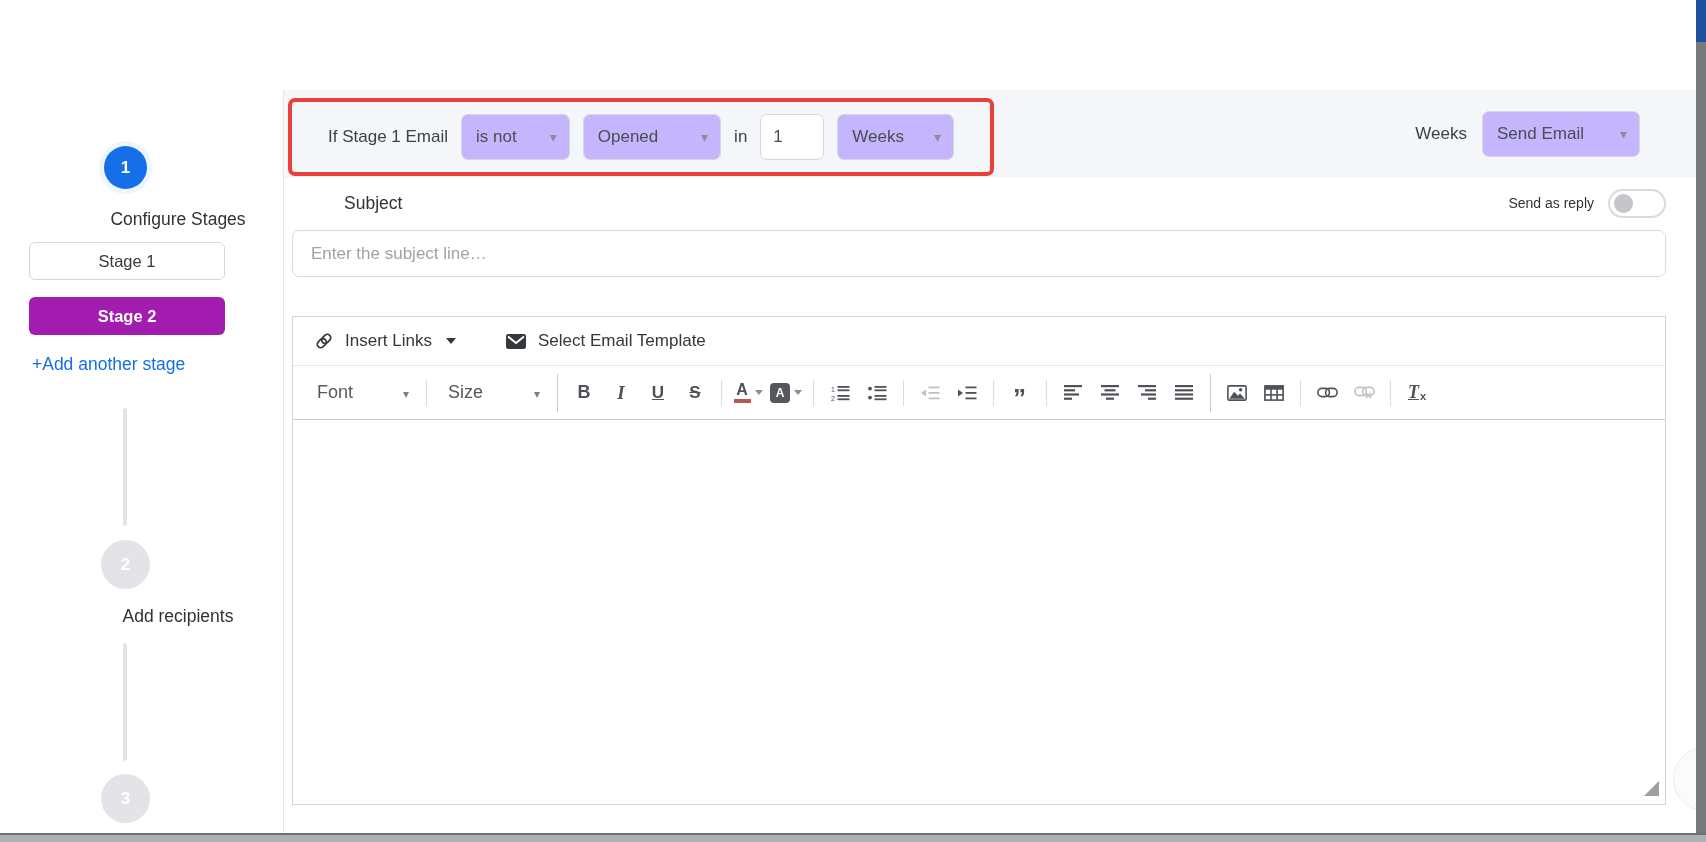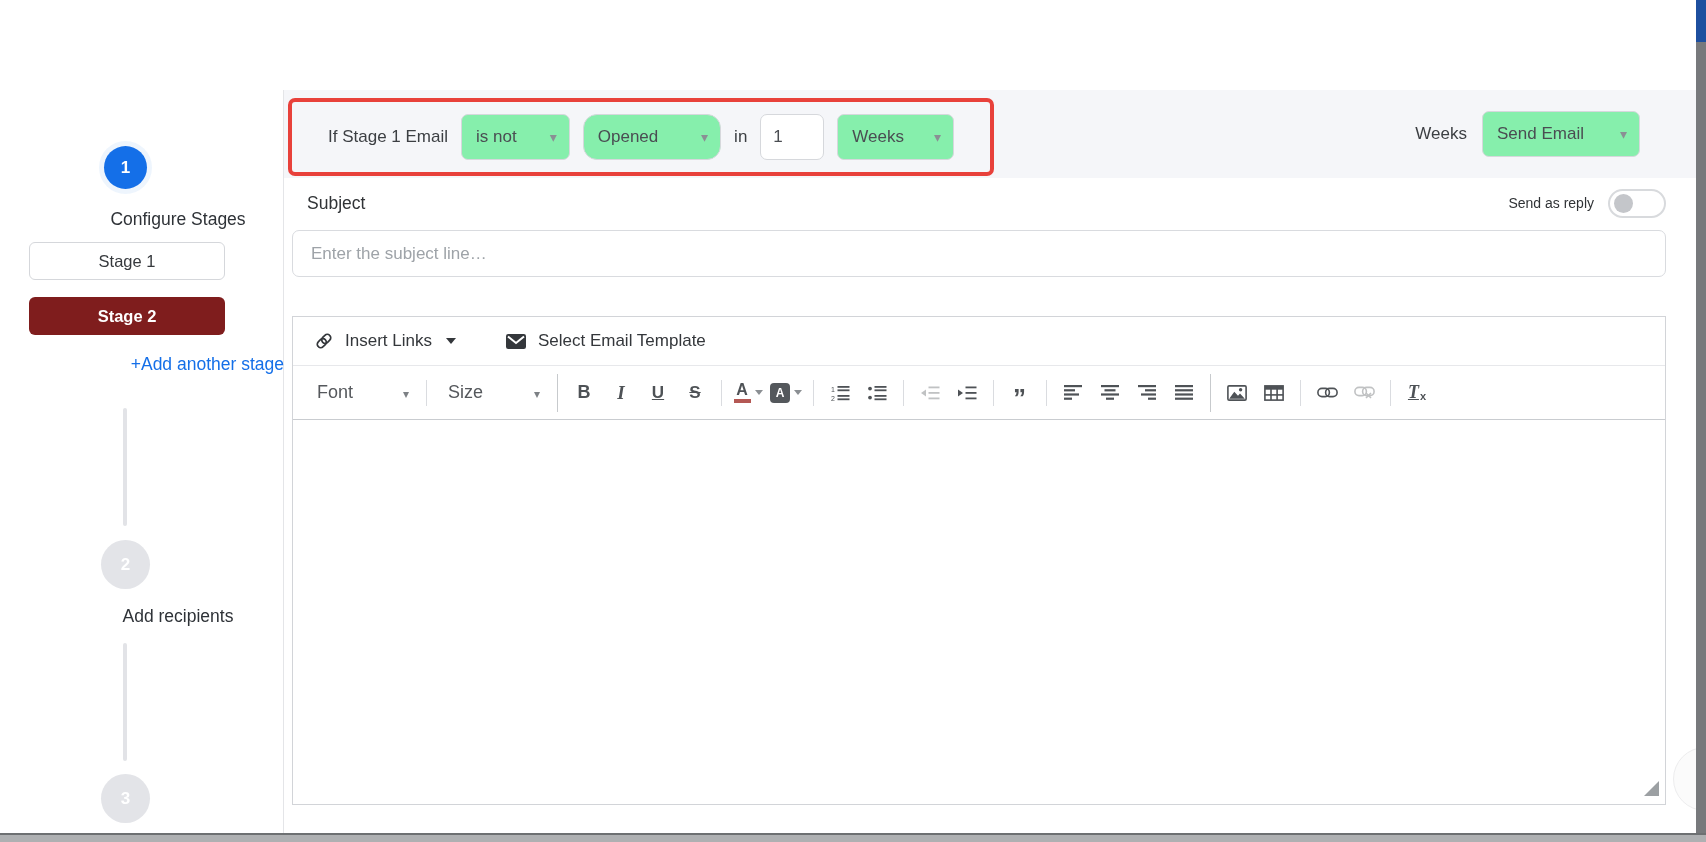--- a/index.html
+++ b/index.html
@@ -24,44 +24,44 @@
   .step-circle.inactive { background:#e3e4e8; }
   .c1 { left:104px; top:56px; width:43px; height:43px; }
   .c2 { left:101px; top:450px; width:49px; height:49px; }
   .c3 { left:101px; top:684px; width:49px; height:49px; }
   .step-label { position:absolute; width:284px; text-align:center; font-size:17.5px; color:#2e3237;margin-left:36px; }
   .l1 { top:119px; }
   .l2 { top:516px; }
   .stage-btn { position:absolute; left:29px; width:196px; height:38px; border-radius:6px; display:flex;
                align-items:center; justify-content:center; font-size:16.5px; cursor:pointer; }
   .stage-btn.plain { top:152px; background:#fff; border:1.5px solid #d5d7db; color:#36393d; }
-  .stage-btn.selected { top:207px; background:#7f1d1d; color:#fff; font-weight:700; border:none; }
-  .add-stage { position:absolute; top:264px; width:284px; text-align:right; font-size:17.5px; color:#146fe8; cursor:pointer; }
+  .stage-btn.selected { top:207px; background:#a21caf; color:#fff; font-weight:700; border:none; }
+  .add-stage { position:absolute; top:264px; width:284px; text-align:left; font-size:17.5px; color:#146fe8; cursor:pointer;padding-left:32px; }
   .connector { position:absolute; left:123px; width:4px; background:#e2e3e7; border-radius:2px; }
   .cn1 { top:318px; height:118px; }
   .cn2 { top:553px; height:118px; }
 
   
   .main { position:absolute; left:284px; top:90px; width:1412px; height:743px; background:#fff; }
 
   .cond-band { position:absolute; left:0; top:0; width:1412px; height:88px; background:#f5f6f9; }
   .red-box { position:absolute; left:4px; top:8px; width:706px; height:78px; border:4px solid #e8413b;
              border-radius:7px; display:flex; align-items:center; padding:0 36px; gap:13px; }
   .cond-label { font-size:17px; color:#3c3f43; white-space:nowrap; }
-  .dd { background:#86efac; border:1.5px solid #d6d8dc; border-radius:7px; height:46px; display:flex;
+  .dd { background:#c4b5fd; border:1.5px solid #d6d8dc; border-radius:7px; height:46px; display:flex;
         align-items:center; justify-content:space-between; padding:0 12px 0 14px; font-size:17px; color:#4a4d52; cursor:pointer; }
   .dd .caret::after { content:"▾"; color:#8a8f94; font-size:14px; margin-left:8px; }
-  .dd-op { width:110px; } .dd-ev { width:140px;border-radius:14px; } .dd-unit { width:118px; } .dd-act { width:158px; }
+  .dd-op { width:110px; } .dd-ev { width:140px; } .dd-unit { width:118px; } .dd-act { width:158px; }
   .num-input { width:64px; height:46px; background:#fff; border:1.5px solid #d6d8dc; border-radius:7px;
                font-size:17px; color:#4a4d52; padding:0 12px; font-family:"Liberation Sans", sans-serif; }
   .then-group { position:absolute; right:56px; top:8px; height:72px; display:flex; align-items:center; gap:15px; }
 
   .subject-row { position:absolute; left:23px; top:96px; width:1359px; height:34px; display:flex;
                  align-items:center; justify-content:space-between; }
-  .subject-label { font-size:17.5px; color:#303336; }
+  .subject-label { font-size:17.5px; color:#303336;margin-left:37px; }
   .reply-group { display:flex; align-items:center; gap:14px; }
   .reply-label { font-size:14px; color:#303336; }
   .toggle { width:58px; height:29px; border:2px solid #d8dadd; border-radius:15px; background:#fff;
             position:relative; cursor:pointer; }
   .toggle .knob { position:absolute; left:4px; top:3.5px; width:19px; height:19px; border-radius:50%; background:#c4c6ca; }
 
   .subject-input { position:absolute; left:8px; top:140px; width:1374px; height:47px; background:#fff;
                    border:1.5px solid #d9dbdf; border-radius:7px; font-size:17px; padding:0 18px;
                    font-family:"Liberation Sans", sans-serif; color:#3c3f43; }
   .subject-input::placeholder { color:#9ea3a8; }

